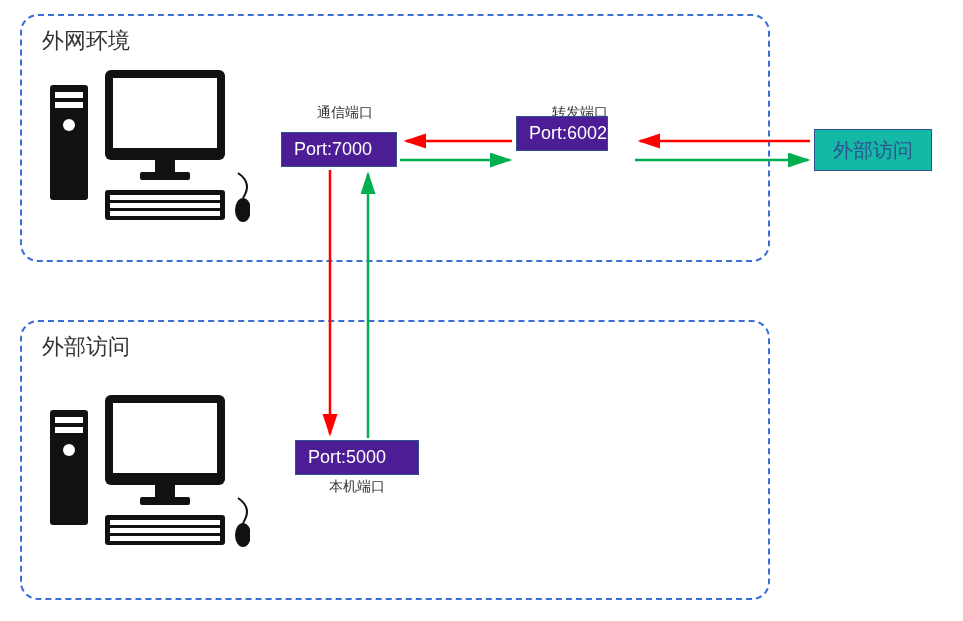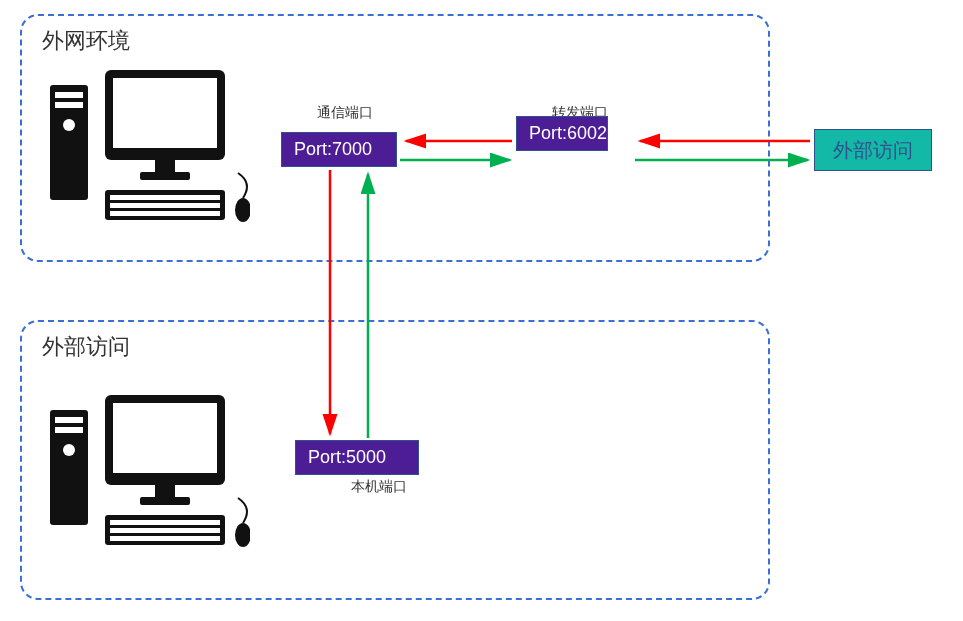--- a/index.html
+++ b/index.html
@@ -127,21 +127,21 @@
 <div class="port-box" style="left:281px; top:132px; width:116px;">Port:7000</div>
 
 <div class="small-label" style="left:530px; top:104px; width:100px;">转发端口</div>
 
 <div class="port-box" style="left:516px; top:116px; width:92px;">Port:6002</div>
 
 <div class="ext-box" style="left:814px; top:129px; width:118px; height:42px;">外部访问</div>
 
 <div class="port-box" style="left:295px; top:440px; width:124px;">Port:5000</div>
 
-<div class="small-label" style="left:307px; top:478px; width:100px;text-align:right;">本机端口</div>
+<div class="small-label" style="left:307px; top:478px; width:100px;">本机端口</div>
 
 <svg class="arrow" style="left:0; top:0;" width="963" height="621">
   <defs>
     <marker id="arrRed" markerWidth="10" markerHeight="10" refX="8" refY="3" orient="auto">
       <path d="M0,0 L9,3 L0,6 Z" fill="#FF0000"></path>
     </marker>
     <marker id="arrGreen" markerWidth="10" markerHeight="10" refX="8" refY="3" orient="auto">
       <path d="M0,0 L9,3 L0,6 Z" fill="#00B050"></path>
     </marker>
   </defs>

